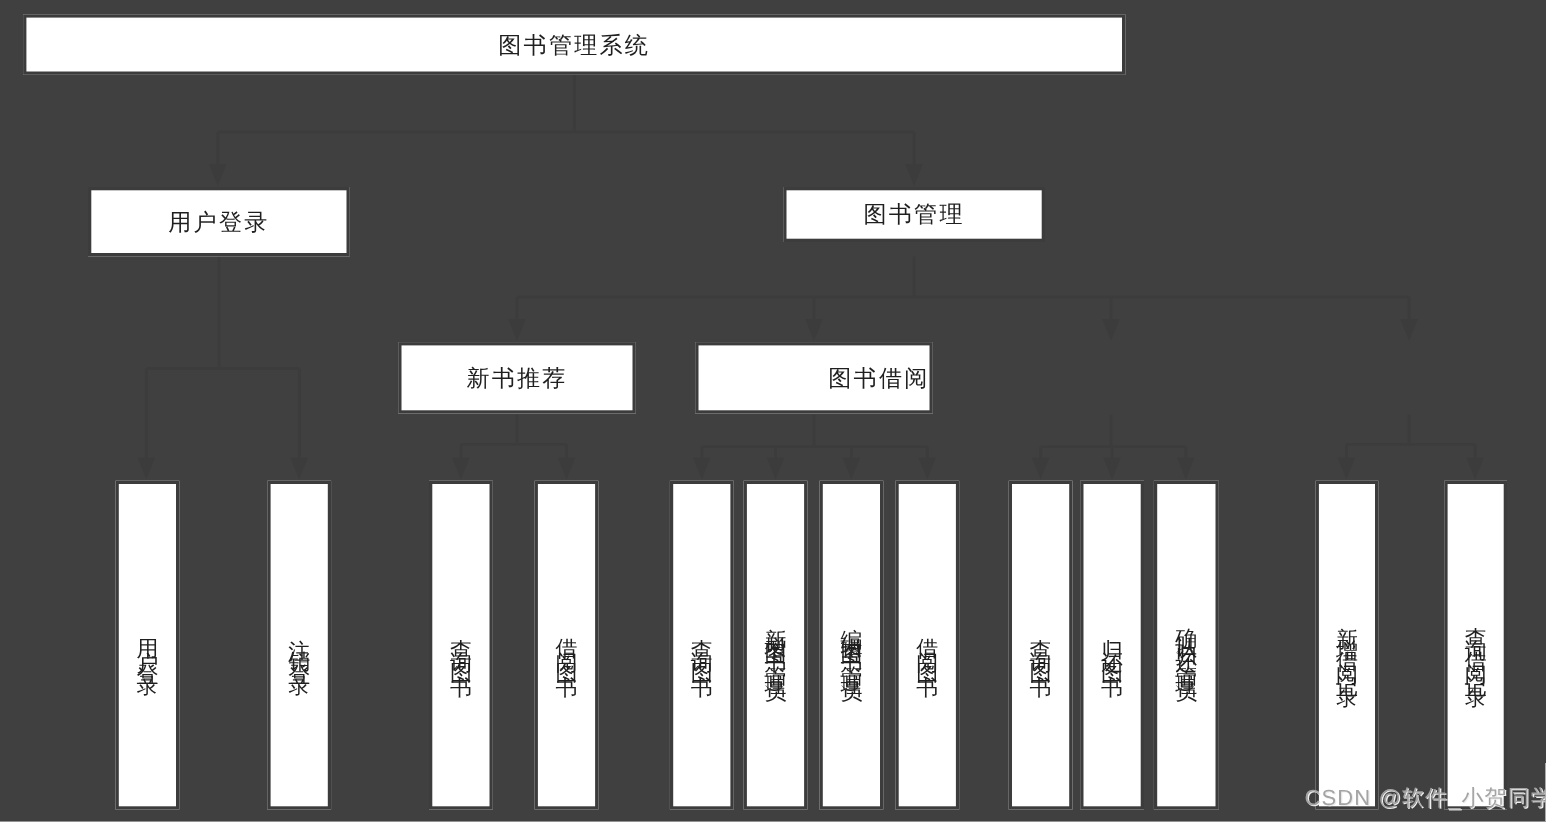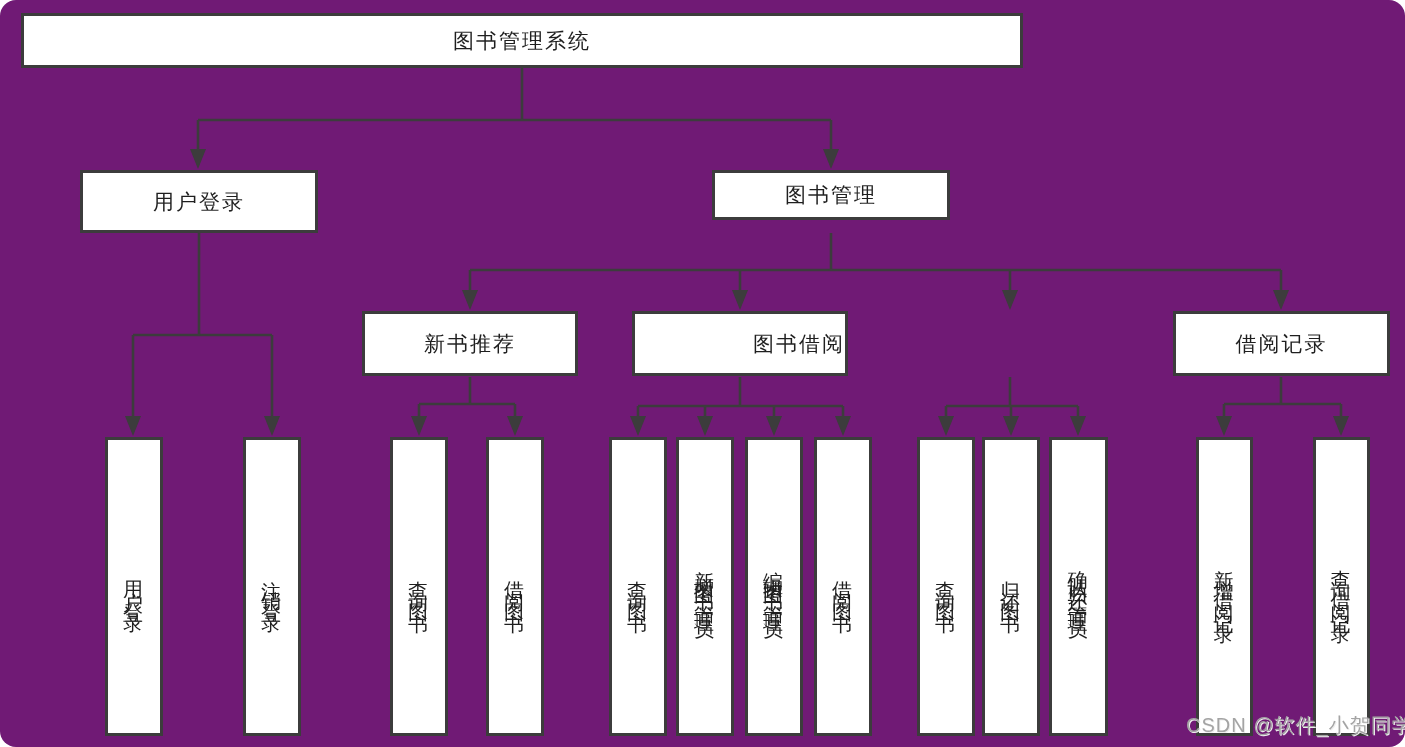--- a/index.html
+++ b/index.html
@@ -1,18 +1,18 @@
 <!DOCTYPE html>
 <html><head>
 <meta charset="utf-8">
 <style>
   html,body{margin:0;padding:0;background:#ffffff;}
   .canvas{
-    position:relative;width:1405px;height:747px;background:#701a75;
-    font-family:"Liberation Sans","DejaVu Sans",sans-serif;overflow:hidden;border-radius:16px;
+    position:relative;width:1405px;height:747px;background:#404040;
+    font-family:"Liberation Sans","DejaVu Sans",sans-serif;overflow:hidden;
   }
   .connectors{position:absolute;left:0;top:0;width:1405px;height:747px;}
   .node{
     position:absolute;background:#ffffff;border:3px solid #3c3c3c;
     box-sizing:border-box;display:flex;align-items:center;justify-content:center;
     color:#1f1f1f;
   }
   .hbox{font-size:21px;letter-spacing:2px;}
   .vbox{writing-mode:vertical-rl;font-size:20px;letter-spacing:11px;}
   .vbox.long{letter-spacing:7px;}
@@ -70,23 +70,20 @@
   <div class="node hbox" style="left:712px;top:170px;width:238px;height:50px;">
     <span>图书管理</span>
   </div>
 
   <div class="node hbox" style="left:362px;top:311px;width:216px;height:65px;">
     <span>新书推荐</span>
   </div>
   <div class="node hbox" style="left:632px;top:311px;width:216px;height:65px;justify-content:flex-end;">
     <span>图书借阅</span>
   </div>
-  <div class="node hbox" style="left:1173px;top:311px;width:217px;height:65px;">
-    <span>借阅记录</span>
-  </div>
 
   <div class="node vbox" style="left:105px;top:437px;width:58px;height:299px;">
     <span>用户登录</span>
   </div>
   <div class="node vbox" style="left:243px;top:437px;width:58px;height:299px;">
     <span>注销登录</span>
   </div>
 
   <div class="node vbox" style="left:390px;top:437px;width:58px;height:299px;">
     <span>查询图书</span>

